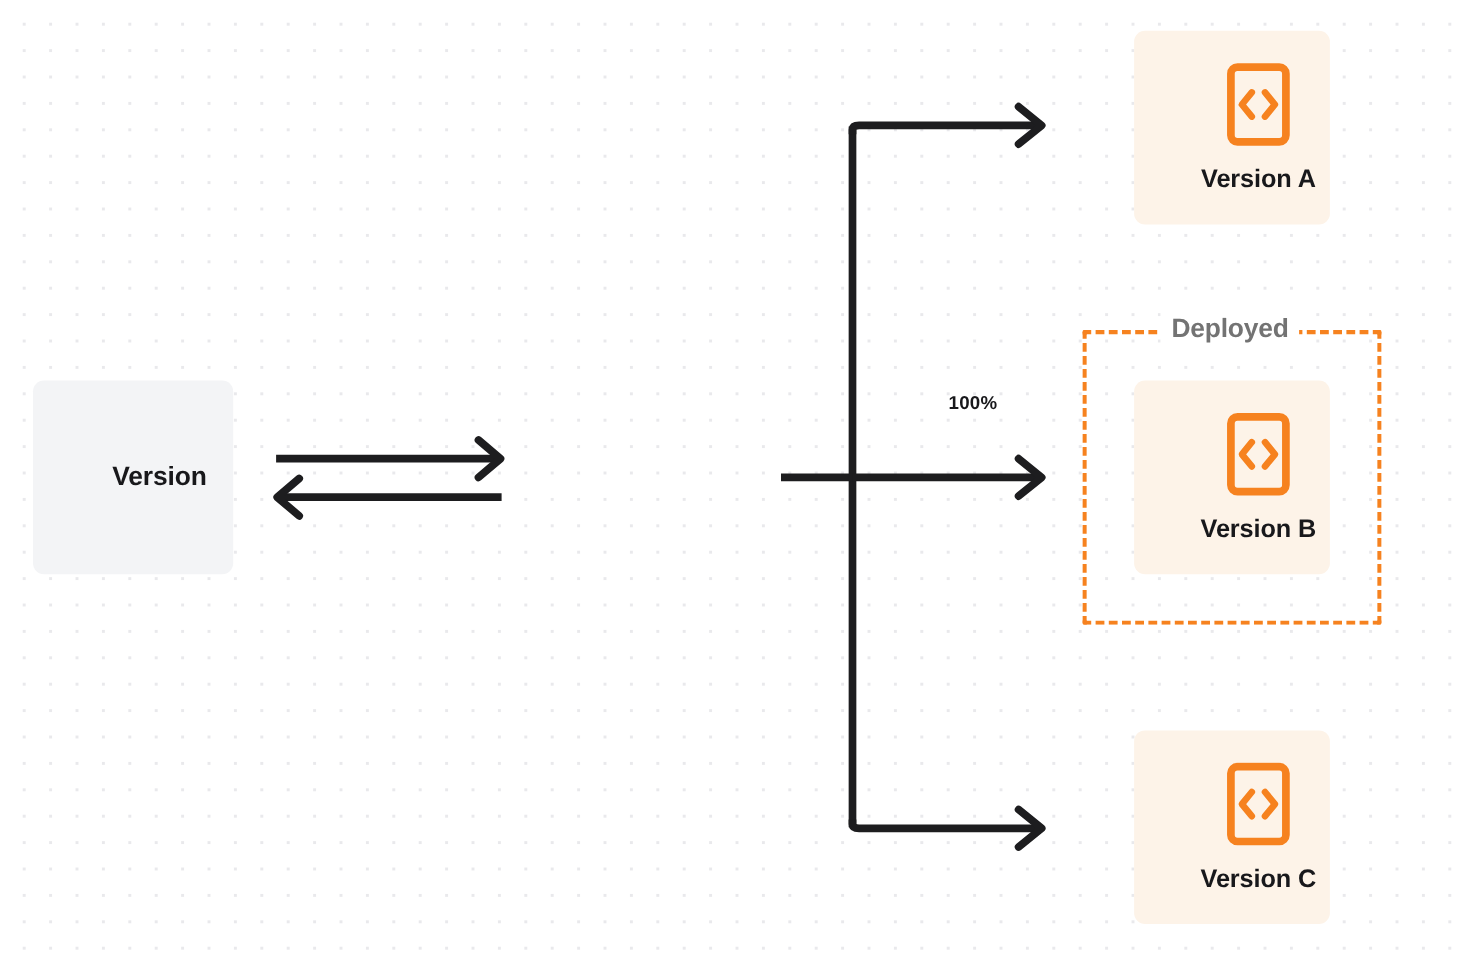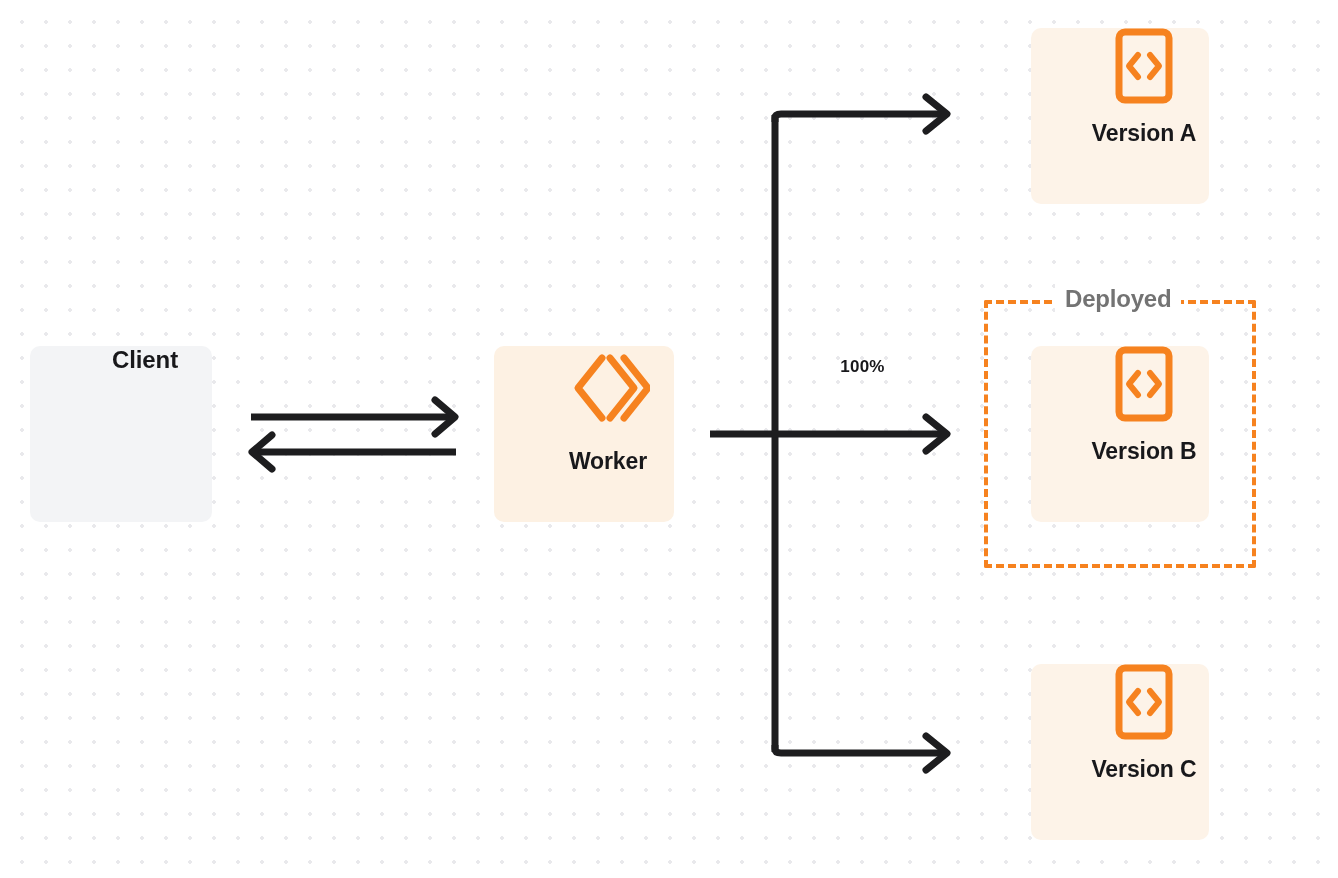--- a/index.html
+++ b/index.html
@@ -31,21 +31,21 @@
     height: 878px;
     pointer-events: none;
   }
   
   .node {
     position: absolute;
     box-sizing: border-box;
     display: flex;
     flex-direction: column;
     align-items: center;
-    justify-content: flex-start;
+    justify-content: center;
     border-radius: 10px;
     padding-left: 48px;
   }
   .node-client {
     left: 30px;
     top: 346px;
     width: 182px;
     height: 176px;
     background: #f3f4f6;
   }
@@ -104,21 +104,21 @@
     font-size: 24px;
     font-weight: bold;
     line-height: 30px;
     letter-spacing: -0.2px;
     white-space: nowrap;
   }
 
   
   .traffic-label {
     position: absolute;
-    left: 790px;
+    left: 812px;
     top: 350px;
     width: 145px;
     text-align: center;
     color: #18181b;
     font-size: 17px;
     font-weight: bold;
     line-height: 33px;
     letter-spacing: 0.4px;
   }
   .traffic-label .pct { display: block; letter-spacing: 0.2px; }
@@ -160,33 +160,23 @@
       <path d="M775 745 V749 Q775 753 781 753 H943" stroke="#1d1d1f" stroke-width="7" stroke-linecap="butt" fill="none"></path>
       <path d="M926 736 L947 753 L926 770" stroke="#1d1d1f" stroke-width="7" stroke-linecap="round" stroke-linejoin="round" fill="none"></path>
     </g>
   </svg>
 
   <div class="traffic-label">
     <span class="pct">100%</span>
   </div>
 
   <div class="node node-client">
-    <span class="node-label">Client</span>
-  </div>
-
-  <div class="node node-worker">
-    <span class="icon-wrap">
-      <svg width="84" height="84" viewBox="0 0 84 84" fill="none" xmlns="http://www.w3.org/2000/svg">
-        <path d="M36 12 L12 42 L36 72" stroke="#f6821f" stroke-width="7" stroke-linecap="round" stroke-linejoin="round" fill="none"></path>
-        <path d="M44 12 L68 42 L44 72" stroke="#f6821f" stroke-width="7" stroke-linecap="round" stroke-linejoin="round" fill="none"></path>
-        <path d="M58 12 L82 42 L58 72" stroke="#f6821f" stroke-width="7" stroke-linecap="round" stroke-linejoin="round" fill="none"></path>
-      </svg>
-    </span>
-    <span class="node-label">Worker</span>
-  </div>
+    <span class="node-label">Version</span>
+  </div>
+
 
   <div class="node node-ver node-vera">
     <span class="icon-wrap">
       <svg width="58" height="76" viewBox="0 0 58 76" fill="none" xmlns="http://www.w3.org/2000/svg">
         <rect x="4" y="4" width="50" height="68" rx="6" ry="6" stroke="#f6821f" stroke-width="7" fill="none"></rect>
         <path d="M23 27 L14 38 L23 49" stroke="#f6821f" stroke-width="6" stroke-linecap="round" stroke-linejoin="round" fill="none"></path>
         <path d="M35 27 L44 38 L35 49" stroke="#f6821f" stroke-width="6" stroke-linecap="round" stroke-linejoin="round" fill="none"></path>
       </svg>
     </span>
     <span class="node-label">Version A</span>

